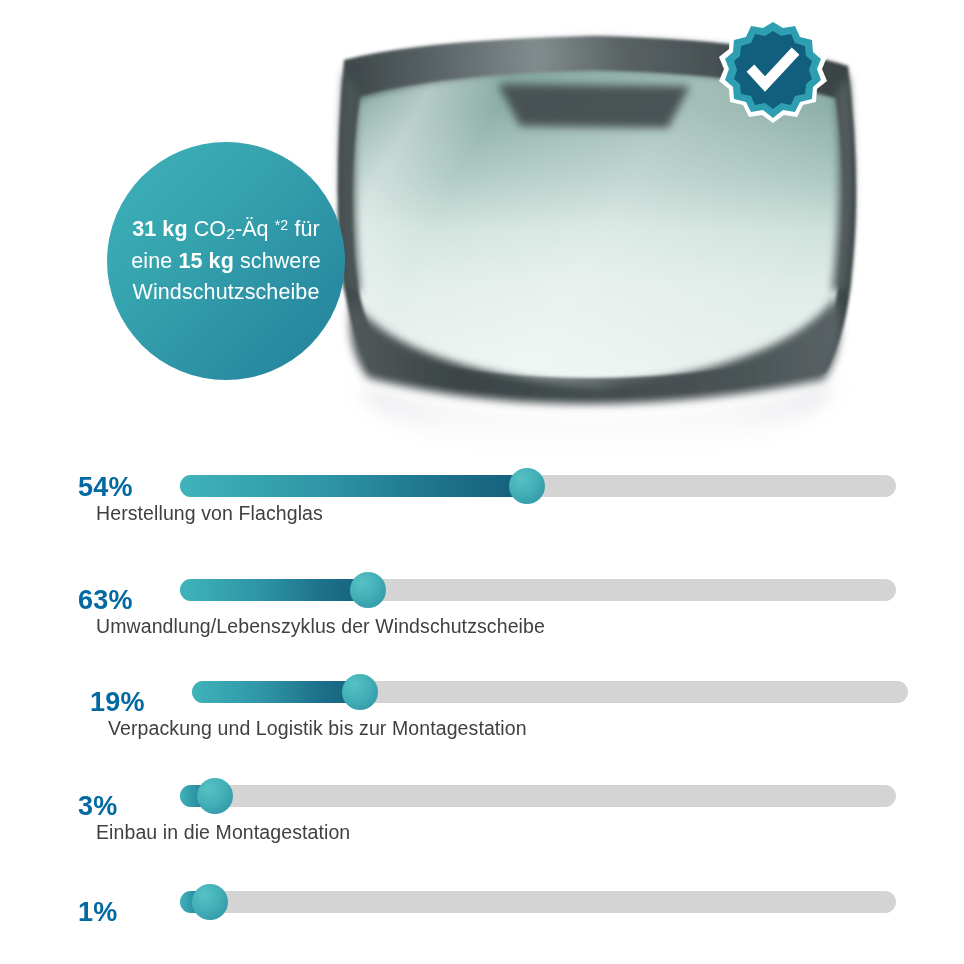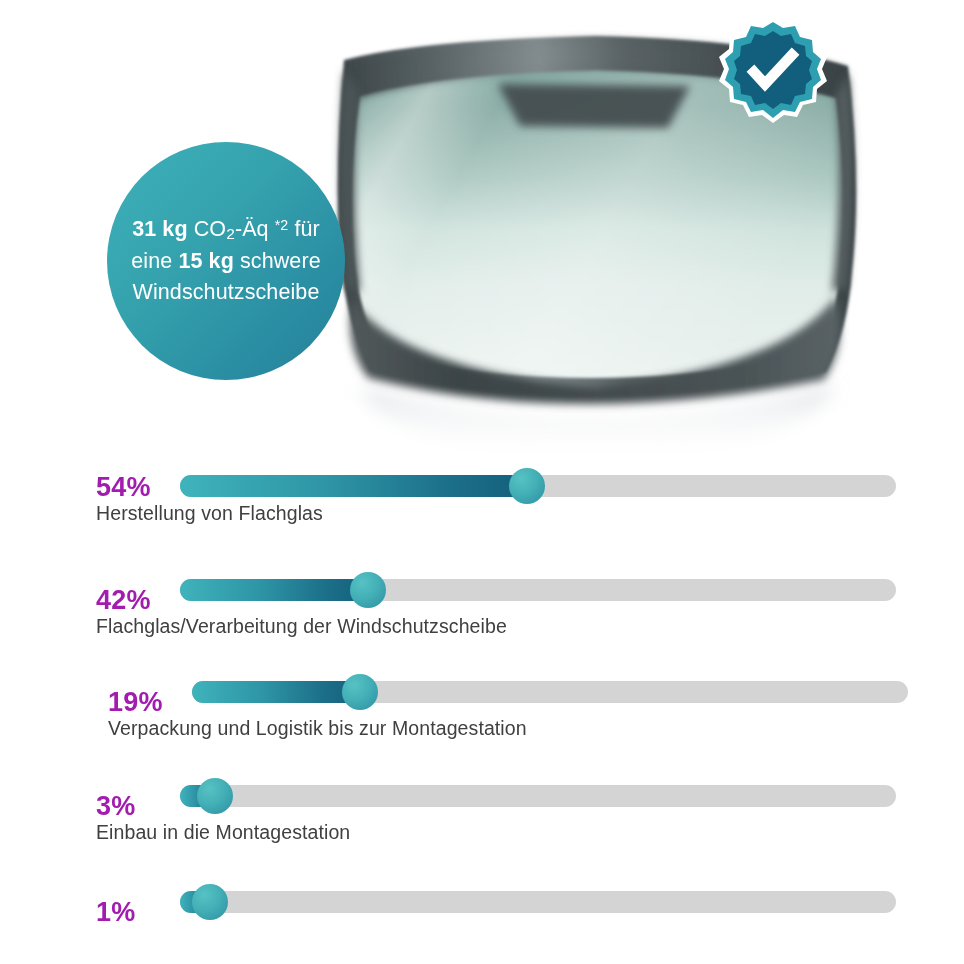--- a/index.html
+++ b/index.html
@@ -114,24 +114,24 @@
     position: absolute;
     width: 36px;
     height: 36px;
     border-radius: 50%;
     background: radial-gradient(circle at 34% 30%, #56c2c4 0%, #45b2b8 40%, #2c8fa2 100%);
     top: -7px;
   }
 
   .bar-pct {
     position: absolute;
-    left: 96px;
+    left: 78px;
     font-size: 27px;
     font-weight: 700;
-    color: #a21caf;
+    color: #0369a1;
     letter-spacing: 0.2px;
     white-space: nowrap;
   }
 
   .bar-label {
     position: absolute;
     left: 96px;
     font-size: 19.5px;
     font-weight: 400;
     color: #404040;
@@ -313,22 +313,22 @@
           <div class="bar-knob" style="left: 329px;"></div>
         </div>
         <div class="bar-pct" style="top: 20px;">54%</div>
         <div class="bar-label" style="top: 50px;">Herstellung von Flachglas</div>
       </div>
       <div class="bar-row" style="top: 0px;">
         <div class="bar-track" style="top: 127px;">
           <div class="bar-fill" style="width: 188px;"></div>
           <div class="bar-knob" style="left: 170px;"></div>
         </div>
-        <div class="bar-pct" style="top: 133px;">42%</div>
-        <div class="bar-label" style="top: 163px;">Flachglas/Verarbeitung der Windschutzscheibe</div>
+        <div class="bar-pct" style="top: 133px;">63%</div>
+        <div class="bar-label" style="top: 163px;">Umwandlung/Lebenszyklus der Windschutzscheibe</div>
       </div>
       <div class="bar-row" style="top: 0px; margin-left: 12px;">
         <div class="bar-track" style="top: 229px;">
           <div class="bar-fill" style="width: 168px;"></div>
           <div class="bar-knob" style="left: 150px;"></div>
         </div>
         <div class="bar-pct" style="top: 235px;">19%</div>
         <div class="bar-label" style="top: 265px;">Verpackung und Logistik bis zur Montagestation</div>
       </div>
       <div class="bar-row" style="top: 0px;">

